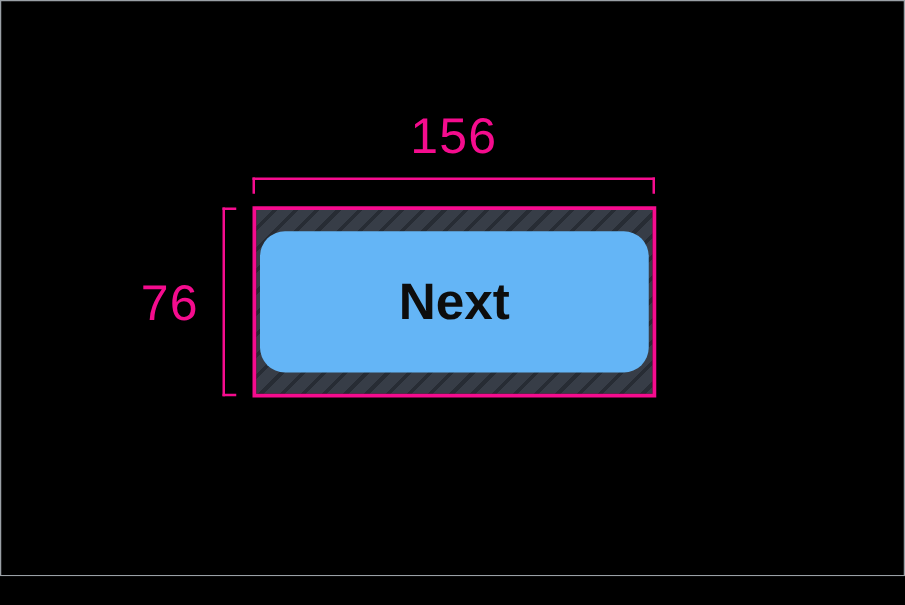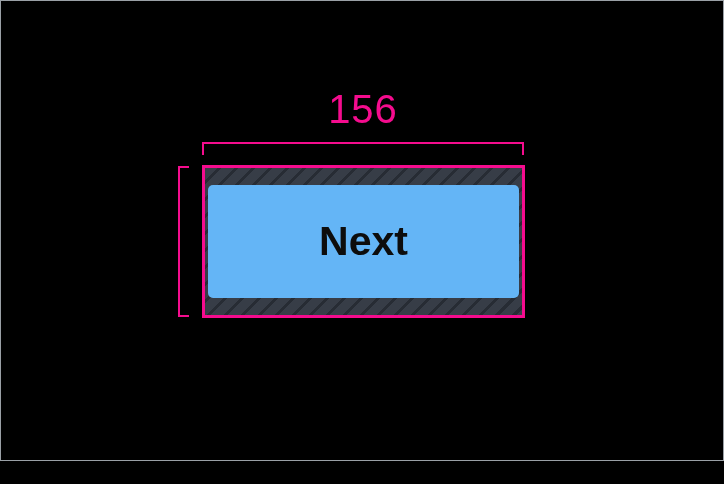--- a/index.html
+++ b/index.html
@@ -88,41 +88,42 @@
 
   
   .next-btn {
     position: absolute;
     left: 3px;
     right: 3px;
     top: 17px;
     bottom: 17px;
     background: #64b5f6;
     border: none;
-    border-radius: 5px;
+    border-radius: 20px;
     display: flex;
     align-items: center;
     justify-content: center;
     font-family: "Liberation Sans", "DejaVu Sans", sans-serif;
     font-size: 41px;
     font-weight: 600;
     color: #0d0d0d;
     cursor: pointer;
     padding: 0;
   }
 </style>
 </head>
 <body>
 
 <div class="screen">
 
   <div class="dim-label dim-width">156</div>
 
   <div class="bracket bracket-h"></div>
 
+  <div class="dim-label dim-height">76</div>
 
   <div class="bracket bracket-v"></div>
 
   <div class="measure-box">
     <button class="next-btn">Next</button>
   </div>
 
 </div>
 
 </body></html>

